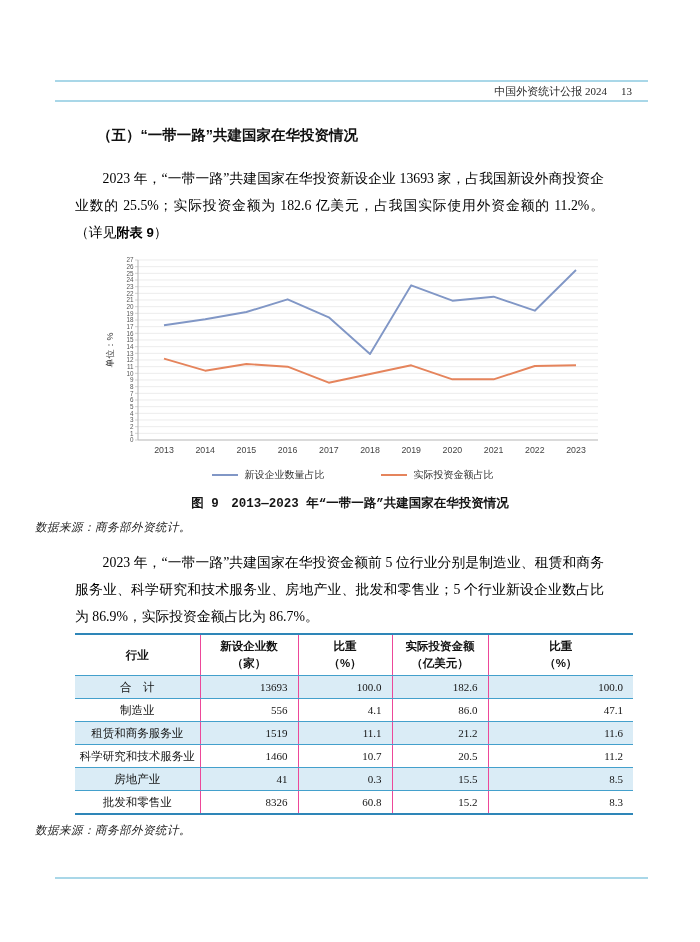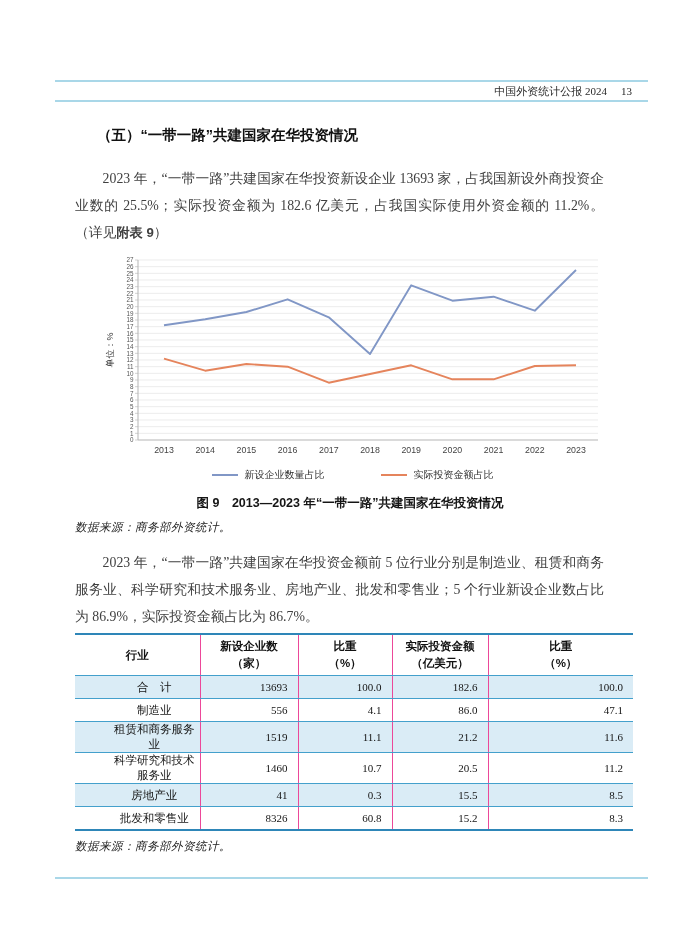--- a/index.html
+++ b/index.html
@@ -30,45 +30,45 @@
     font-size:14.5px;
     color:#111;
   }
   
   .para{
     margin:20px 96px 0 75px;
     font-size:13.8px;
     line-height:27px;
     text-align:justify;
     text-indent:2em;
-    color:#404040;
+    color:#000000;
   }
   .para b{font-family:"Liberation Sans", sans-serif;font-size:13.2px;}
   .para2{margin-top:14px;}
   
   .chart-wrap{margin:10px 0 0 104px;width:497px;}
   .legend{
     display:flex;justify-content:center;gap:56px;
     margin-top:6px;height:14px;align-items:center;
     font-family:"Liberation Sans", sans-serif;
     font-size:10px;color:#333;
   }
   .legend-item{display:flex;align-items:center;gap:7px;}
   .legend-swatch{width:26px;height:2px;display:inline-block;}
   .fig-caption,.table-caption{
     margin-top:13px;
     text-align:center;
-    font-family:Liberation Sans, sans-serif;
+    font-family:Liberation Mono, monospace;
     font-weight:bold;
     font-size:12.5px;
     color:#151515;
   }
   .table-caption{margin-top:4px;font-size:12px;}
   .source-note{
-    margin:8px 0 0 75px;
+    margin:8px 0 0 35px;
     font-style:italic;
     font-size:11.5px;
     letter-spacing:.5px;
     color:#222;
   }
   
   .data-table{
     margin:3px 67px 0 75px;
     width:558px;
     border-collapse:collapse;
@@ -82,21 +82,21 @@
     height:40px;text-align:center;vertical-align:middle;
     border-bottom:1px solid #43a0cc;
     line-height:17px;padding:0;
   }
   .data-table td{
     font-size:11.5px;height:22px;padding:0;
     border-bottom:1px solid #43a0cc;color:#151515;
   }
   .data-table th + th, .data-table td + td{border-left:1px solid #ec4899;}
   .data-table tr:last-child td{border-bottom:none;}
-  .data-table td.industry{text-align:center;padding-left:34px;}
+  .data-table td.industry{text-align:center;}
   .data-table td.num{text-align:right;padding-right:10px;font-size:11px;}
   .data-table tr.shaded{background:#daecf6;}
   
   .bottom-rule{
     position:absolute;left:55px;right:52px;top:877px;
     height:2px;background:#a9d7e8;
   }
 </style>
 </head>
 <body>

